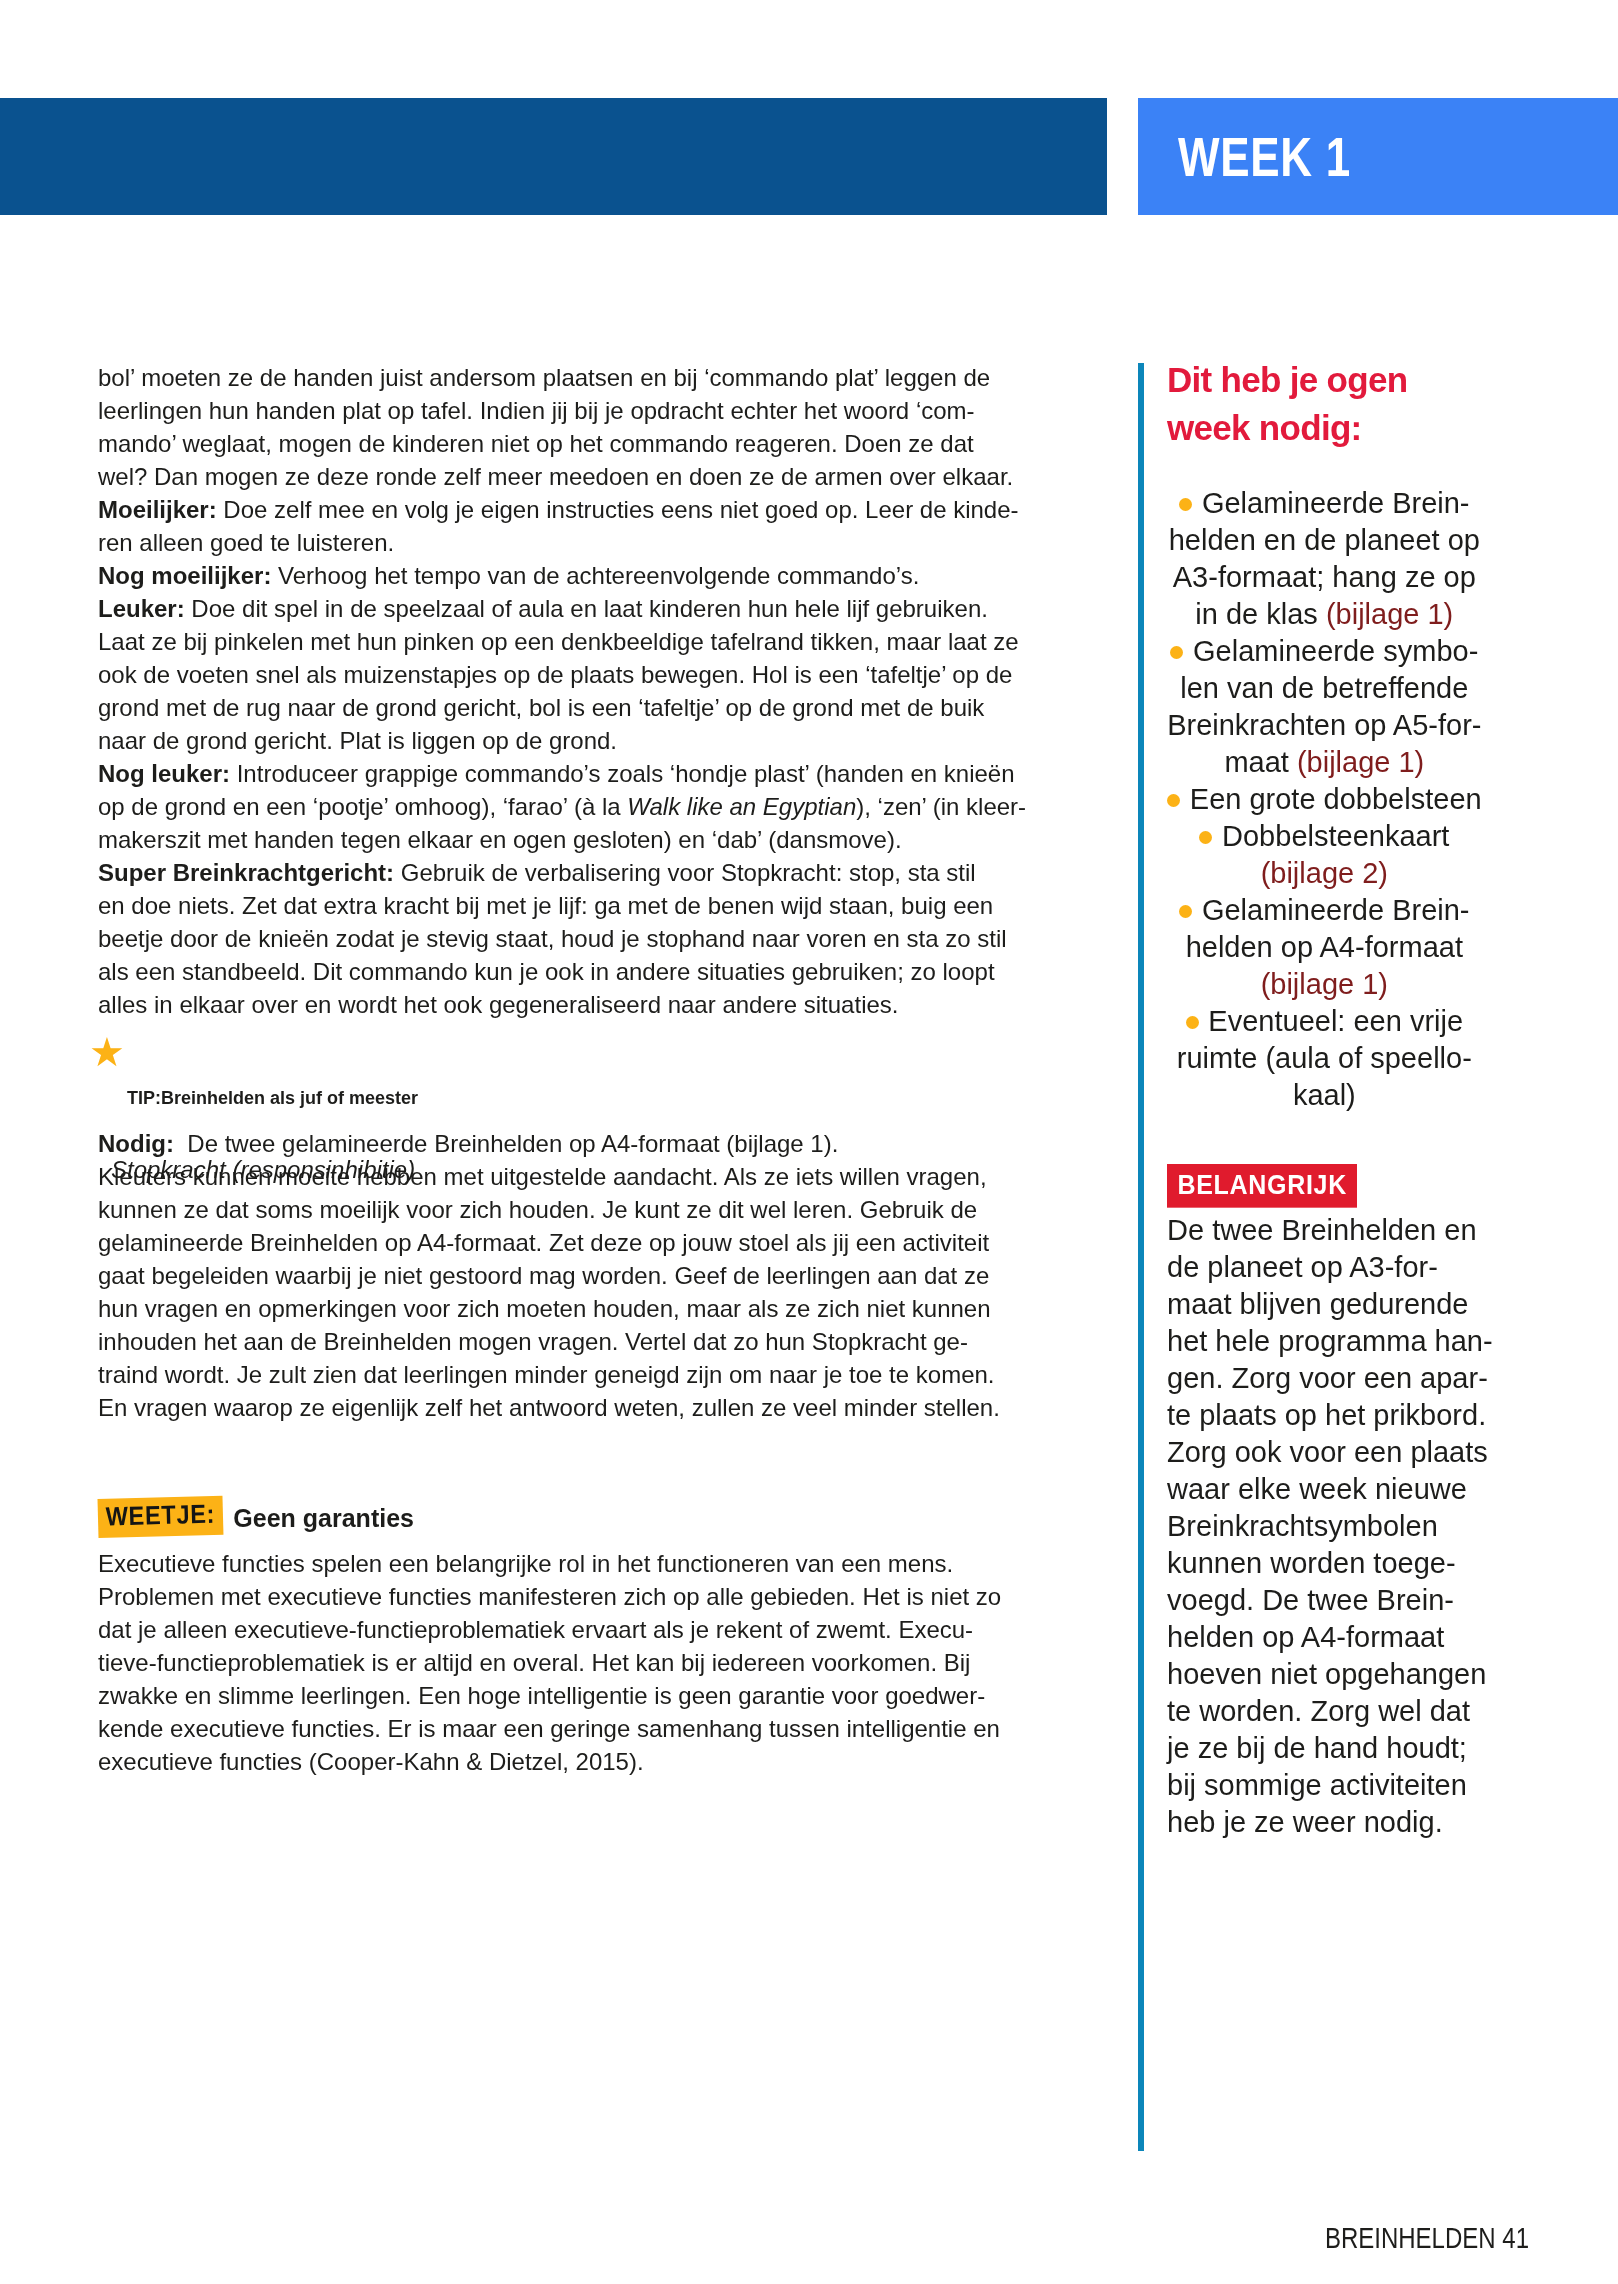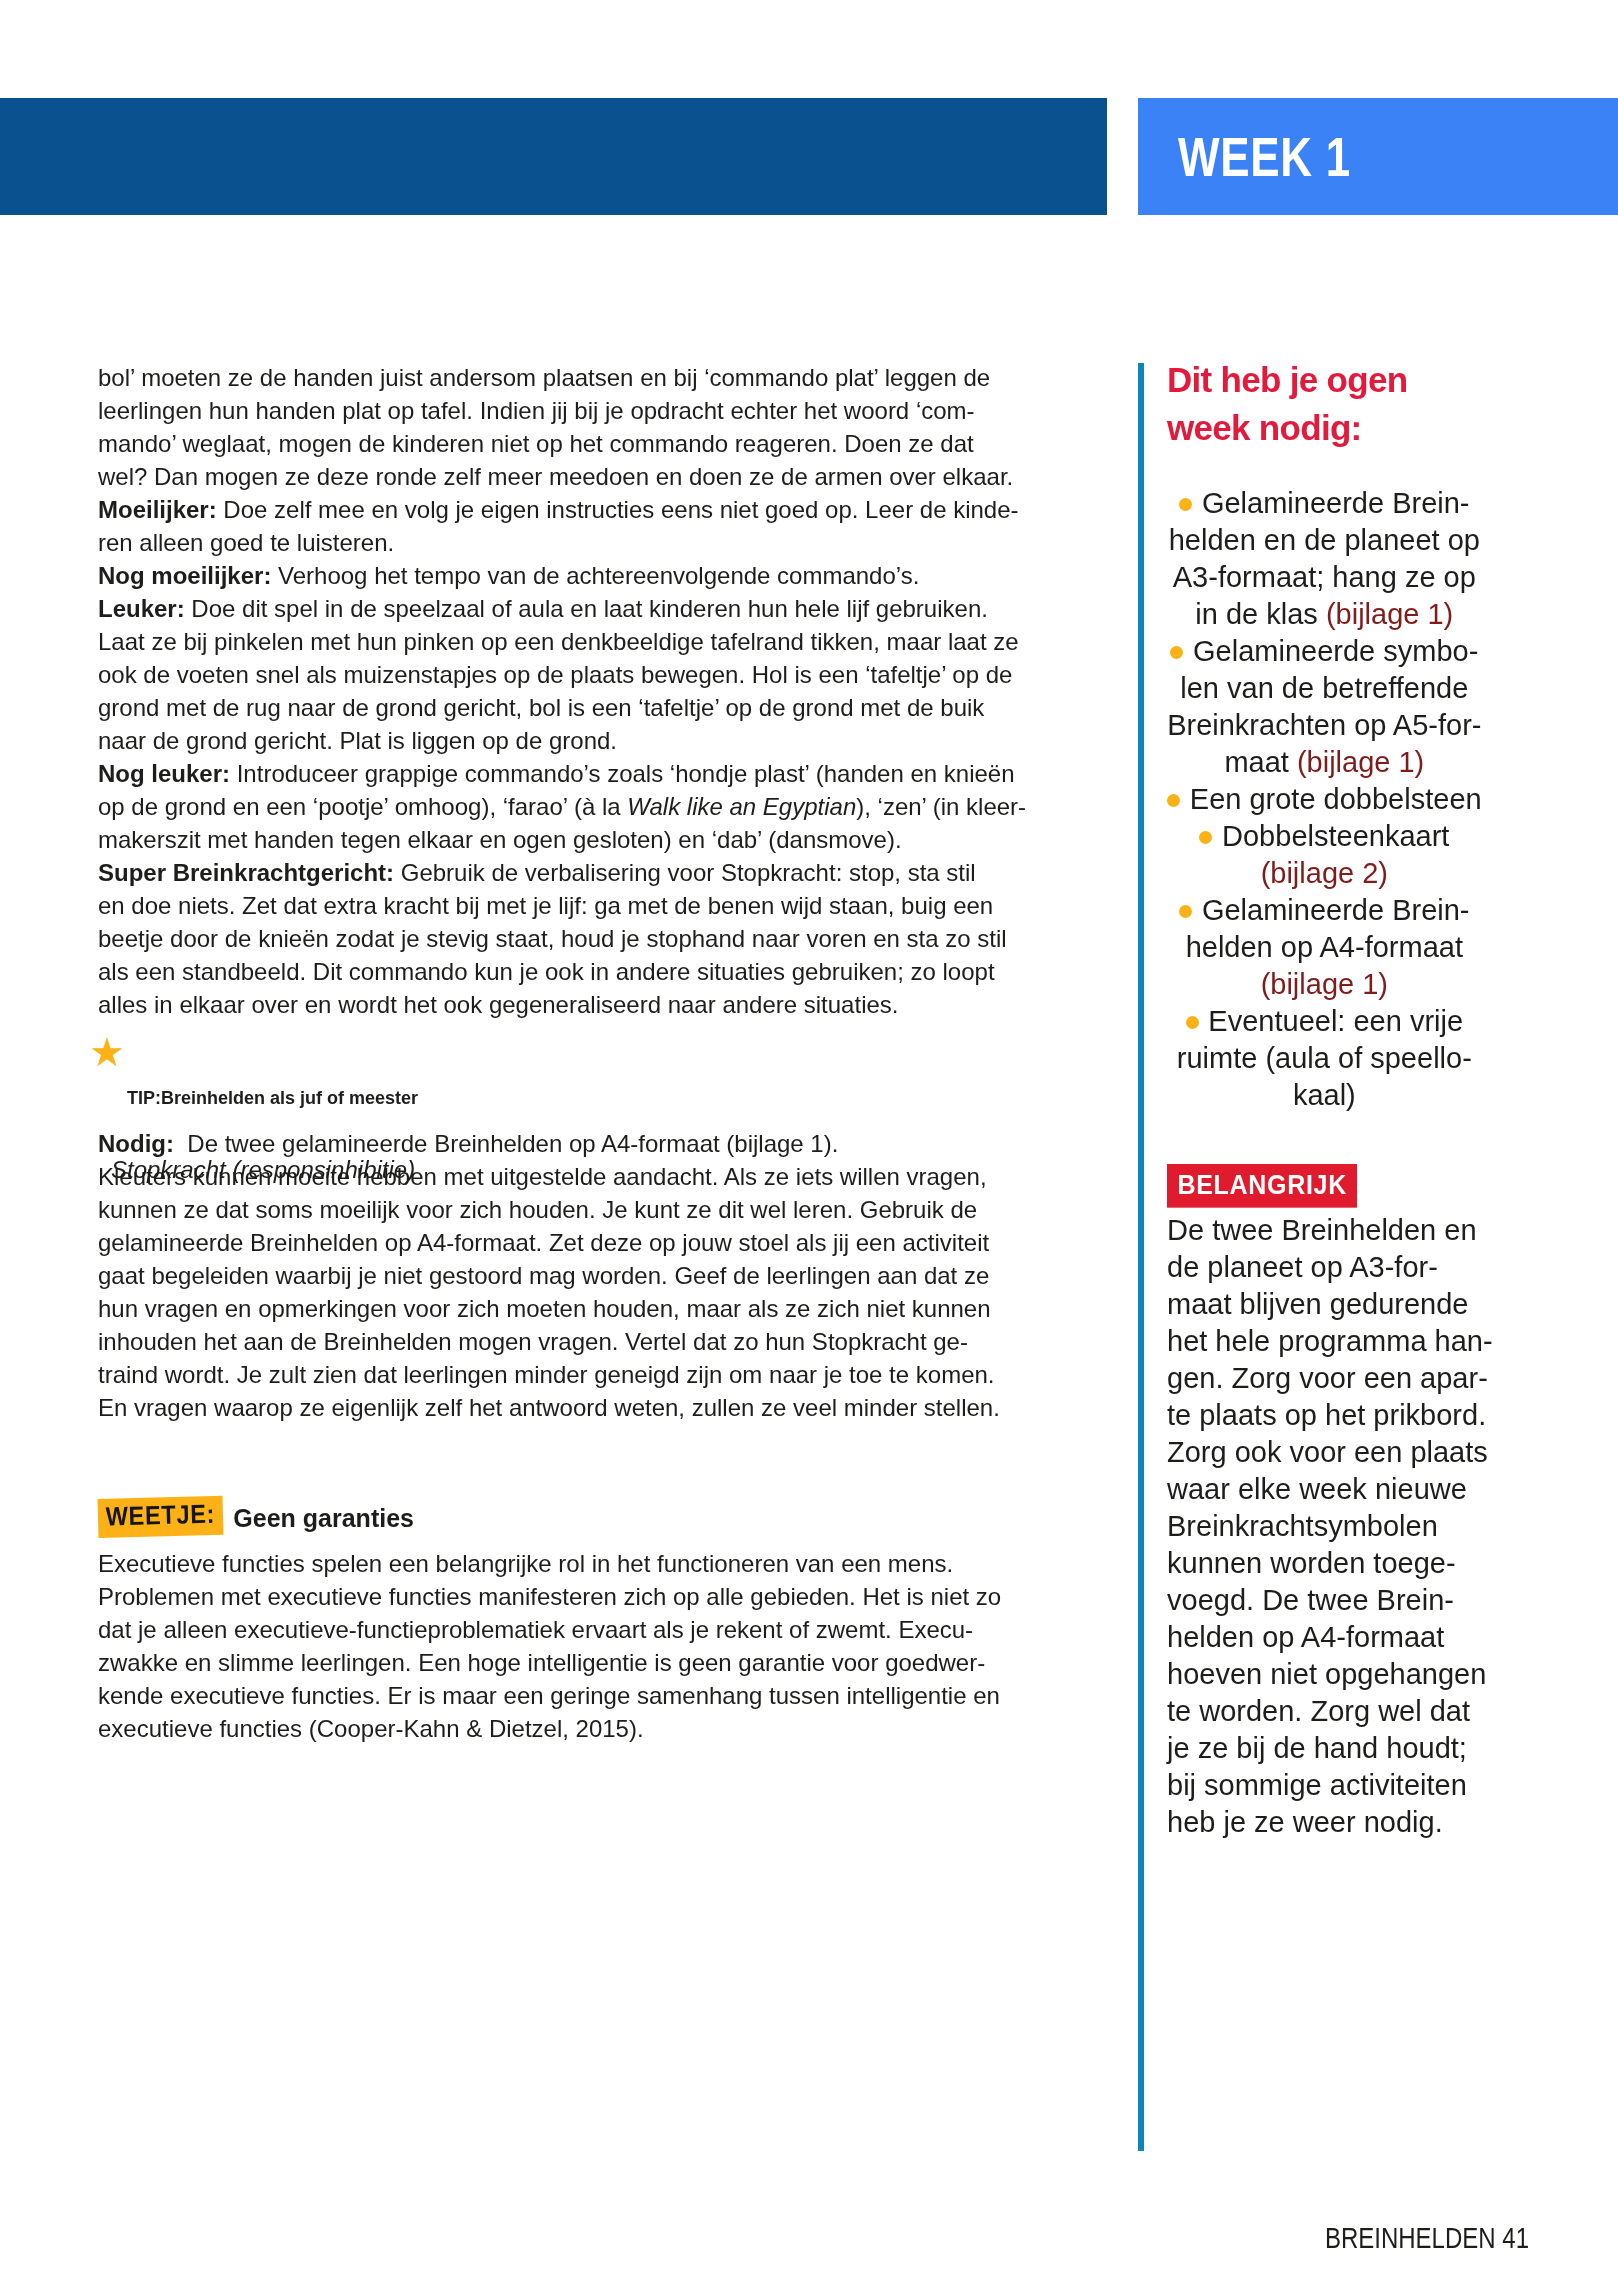--- a/index.html
+++ b/index.html
@@ -104,20 +104,21 @@
     </div>
 
   <div class="weetje-row">
     <span class="weetje-badge">WEETJE:</span>
     <span class="weetje-title">Geen garanties</span>
   </div>
   <div class="block" id="weetje-lines">
       <div class="tl"><span>Executieve functies spelen een belangrijke rol in het functioneren van een mens.</span></div>
       <div class="tl"><span>Problemen met executieve functies manifesteren zich op alle gebieden. Het is niet zo</span></div>
       <div class="tl"><span>dat je alleen executieve-functieproblematiek ervaart als je rekent of zwemt. Execu-</span></div>
+      <div class="tl"><span>tieve-functieproblematiek is er altijd en overal. Het kan bij iedereen voorkomen. Bij</span></div>
       <div class="tl"><span>zwakke en slimme leerlingen. Een hoge intelligentie is geen garantie voor goedwer-</span></div>
       <div class="tl"><span>kende executieve functies. Er is maar een geringe samenhang tussen intelligentie en</span></div>
       <div class="tl"><span>executieve functies (Cooper-Kahn &amp; Dietzel, 2015).</span></div>
     </div>
 
   <div class="sidebar-heading">
     <div>Dit heb je ogen</div>
     <div>week nodig:</div>
   </div>
   <div id="sidebar-list">

